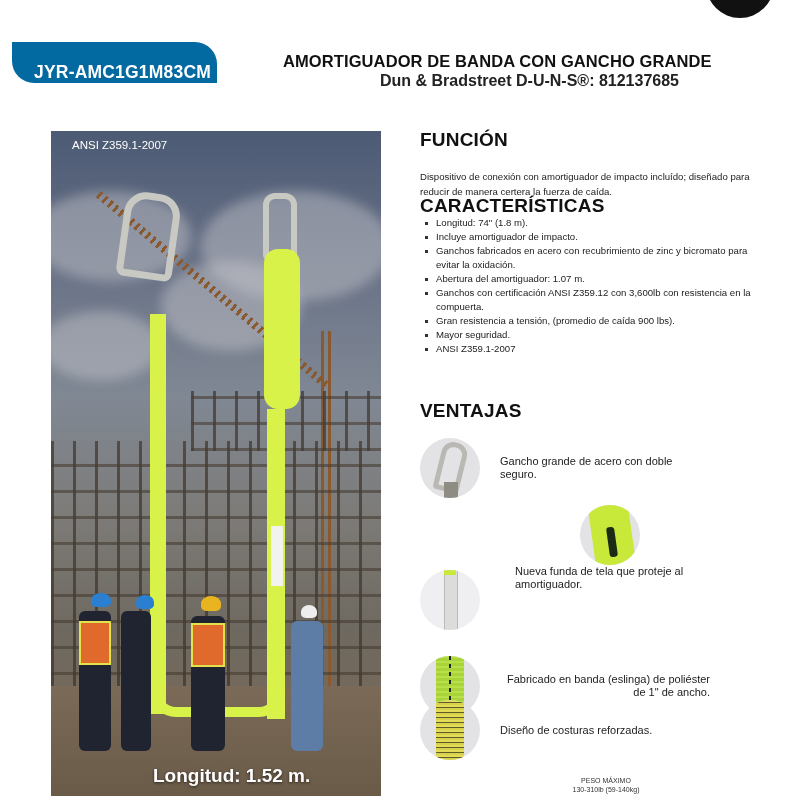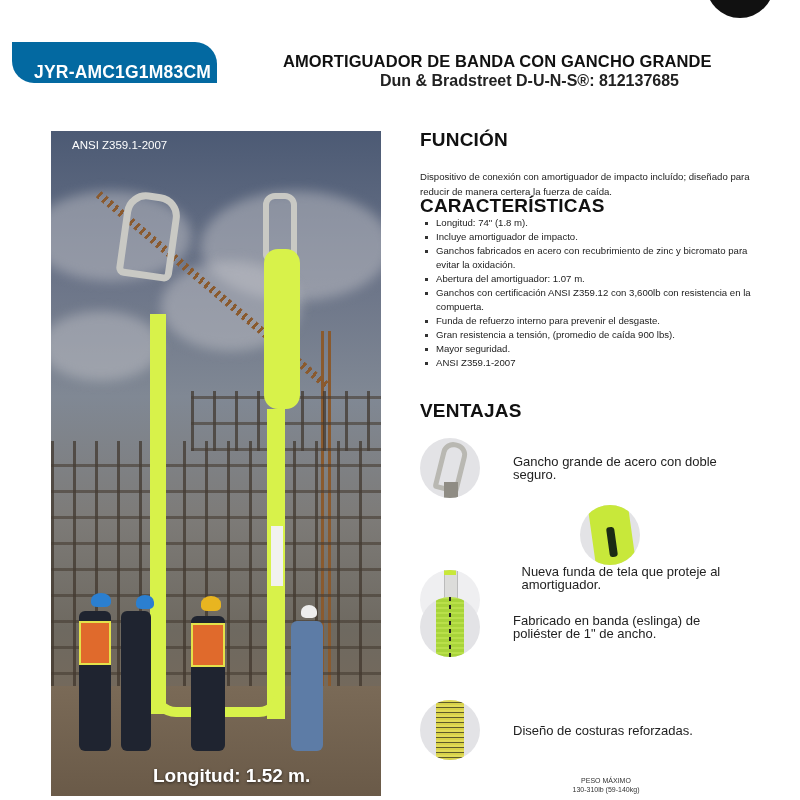--- a/index.html
+++ b/index.html
@@ -34,21 +34,21 @@
                 text-shadow:0 1px 3px rgba(0,0,0,0.6); }
 
   
   .h2 { font-weight:bold; color:#111; font-size:19px; letter-spacing:0.2px; }
   .p { font-size:9.6px; line-height:15px; color:#222; }
   ul.bul { margin:0; padding:0; list-style:none; }
   ul.bul li { position:relative; padding-left:16px; font-size:9.6px; line-height:14px; color:#222; }
   ul.bul li::before { content:""; position:absolute; left:5px; top:6px; width:3px; height:3px; background:#333; }
   .vrow { position:absolute; left:420px; width:380px; height:62px; display:flex; align-items:center; }
   .circle { width:60px; height:60px; border-radius:50%; background:#e3e3e6; position:relative; overflow:hidden; flex:0 0 60px; }
-  .vtext { margin-left:33px; font-size:13px; line-height:13px; color:#222; width:210px; }
+  .vtext { margin-left:20px; font-size:11px; line-height:13px; color:#222; width:210px; }
   .peso { left:560px; top:776px; width:92px; text-align:center; font-size:7px; line-height:9px; color:#333; }
 </style>
 </head>
 <body>
 
 <div class="abs top-badge"></div>
 
 <div class="abs code-label">CÓDIGO:</div>
 <div class="abs code-pill">
   <span>JYR-AMC1G1M83CM</span>
@@ -94,21 +94,20 @@
 <div class="abs h2" style="left:420px;top:129px;">FUNCIÓN</div>
 <div class="abs p" style="left:420px;top:149px;width:345px;margin-top:20px;">Dispositivo de conexión con amortiguador de impacto incluído; diseñado para reducir de manera certera la fuerza de caída.</div>
 
 <div class="abs h2" style="left:420px;top:195px;">CARACTERÍSTICAS</div>
 <ul class="abs bul" style="left:420px;top:216px;width:345px;">
   <li>Longitud: 74" (1.8 m).</li>
   <li>Incluye amortiguador de impacto.</li>
   <li>Ganchos fabricados en acero con recubrimiento de zinc y bicromato para evitar la oxidación.</li>
   <li>Abertura del amortiguador: 1.07 m.</li>
   <li>Ganchos con certificación ANSI Z359.12 con 3,600lb con resistencia en la compuerta.</li>
-  <li>Funda de refuerzo interno para prevenir el desgaste.</li>
   <li>Gran resistencia a tensión, (promedio de caída 900 lbs).</li>
   <li>Mayor seguridad.</li>
   <li>ANSI Z359.1-2007</li>
 </ul>
 
 <div class="abs h2" style="left:420px;top:400px;">VENTAJAS</div>
 
 <div class="vrow" style="top:437px;">
   <div class="circle">
     <div style="position:absolute;left:18px;top:4px;width:16px;height:40px;border:5px solid #b9b8b2;border-radius:12px 12px 4px 4px;transform:rotate(14deg);"></div>
@@ -125,21 +124,21 @@
   <div class="vtext">Nueva funda de tela que proteje al amortiguador.</div>
 </div>
 
 <div class="vrow" style="top:569px;">
   <div class="circle" style="background:#efeff1;">
     <div style="position:absolute;left:24px;top:0;width:12px;height:60px;background:#dcdcda;border-left:1px solid #bbb;border-right:1px solid #bbb;"></div>
     <div style="position:absolute;left:24px;top:0;width:12px;height:5px;background:#c8e83a;"></div>
   </div>
 </div>
 
-<div class="vrow" style="top:596px;">
+<div class="vrow" style="top:655px;text-align:right;">
   <div class="circle">
     <div style="position:absolute;left:16px;top:0;width:28px;height:60px;background:repeating-linear-gradient(0deg,#a8d43a 0 3px,#b9e04a 3px 5px);"></div>
     <div style="position:absolute;left:29px;top:0;width:2px;height:60px;background:repeating-linear-gradient(0deg,#222 0 4px,transparent 4px 8px);"></div>
   </div>
   <div class="vtext">Fabricado en banda (eslinga) de poliéster de 1" de ancho.</div>
 </div>
 
 <div class="vrow" style="top:699px;">
   <div class="circle">
     <div style="position:absolute;left:16px;top:0;width:28px;height:60px;background:repeating-linear-gradient(0deg,#d8d24a 0 2px,#5e5a2a 2px 3px,#e2dc58 3px 5px);"></div>

